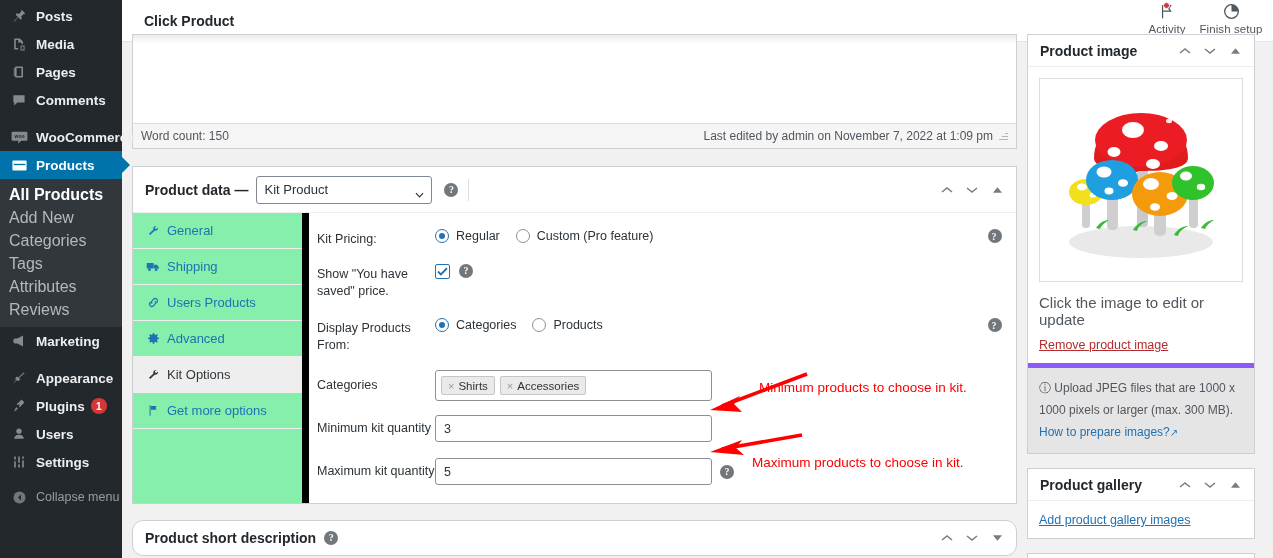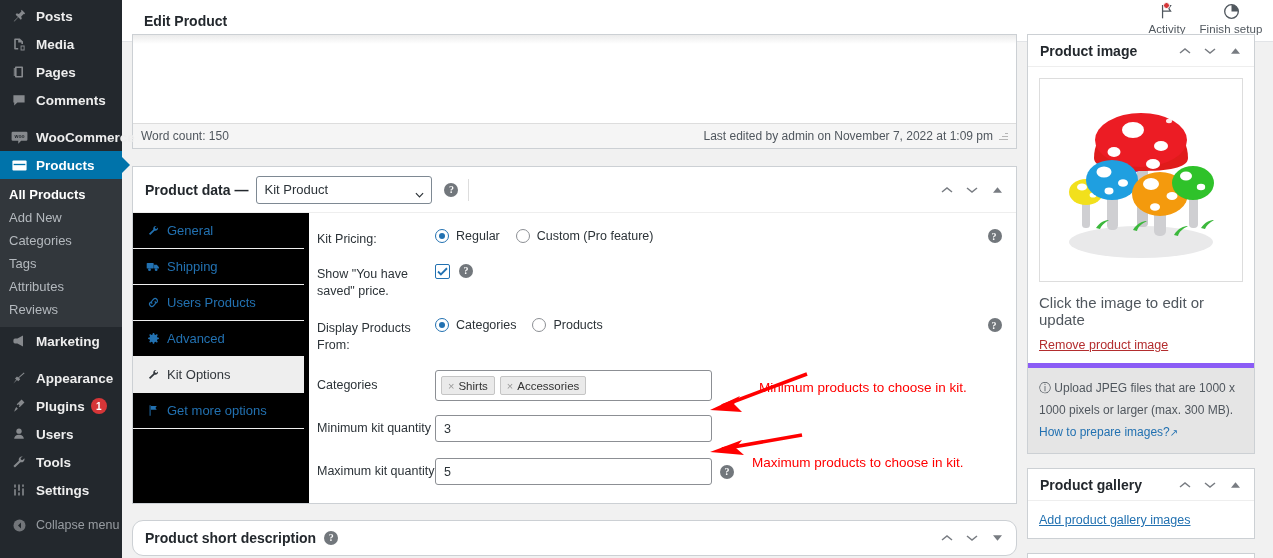--- a/index.html
+++ b/index.html
@@ -40,21 +40,21 @@
     content: ""; position: absolute; right: -8px; top: 50%;
     margin-top: -8px; width: 0; height: 0;
     border-top: 8px solid transparent;
     border-bottom: 8px solid transparent;
     border-left: 8px solid #0073aa;
   }
   .menu-sep { height: 9px; }
   .submenu { background: #32373c; padding: 4px 0 6px 0; }
   .submenu-item {
     display: block; padding: 3px 0 3px 9px;
-    font-size: 13px; color: #b4b9be; line-height: 17px;
+    font-size: 16px; color: #b4b9be; line-height: 17px;
   }
   .submenu-item.current { color: #fff; font-weight: bold; }
   .badge-count {
     display: inline-flex; align-items: center; justify-content: center;
     min-width: 16px; height: 16px; border-radius: 9px;
     background: #d63638; color: #fff;
     font-size: 10px; font-weight: bold;
     margin-left: 6px; padding: 0 4px;
   }
   .collapse-row { margin-top: 7px; opacity: .8; font-weight: normal; }
@@ -147,21 +147,21 @@
   .helpico {
     display: inline-flex; align-items:center; justify-content:center;
     width: 14px; height: 14px; border-radius: 50%;
     background: #72777c; color: #fff;
     font-size: 10px; font-weight: bold; line-height: 1;
     font-family: "Liberation Serif", serif;
   }
   .pd-divider { width: 1px; height: 22px; background: #ddd; margin: 0 10px; }
 
   .pd-body { display: flex; min-height: 278px; }
-  .pd-tabs { width: 176px; min-width: 176px; background: #000000; border-right: 5px solid #000000; padding-top: 0; }
+  .pd-tabs { width: 176px; min-width: 176px; background: #86efac; border-right: 7px solid #000000; padding-top: 0; }
   .pd-tab {
     display: flex; align-items: center; gap: 7px;
     padding: 10px 10px 10px 13px;
     border-bottom: 1px solid #eee;
     color: #2271b1; font-size: 13px;
   }
   .pd-tab .tabico { width: 14px; height: 14px; display:flex; align-items:center; justify-content:center; }
   .pd-tab.active { background: #eee; color: #32373c; font-weight: normal; }
   .pd-tab.active .tabico svg { fill: #32373c; }
 
@@ -346,28 +346,20 @@
     <div class="menu-item">
       <span class="mi-ico">
         <svg width="16" height="16" viewBox="0 0 20 20" fill="#a7aaad">
             <circle cx="10" cy="6.5" r="3.3"></circle>
             <path d="M10 11c4 0 6 2.2 6 5H4c0-2.8 2-5 6-5z"></path>
           </svg>
       </span>
       <span class="mi-label">Users</span>
     </div>
 
-    <div class="menu-item">
-      <span class="mi-ico">
-        <svg width="16" height="16" viewBox="0 0 20 20" fill="#a7aaad">
-            <path d="M14.7 3.2a4 4 0 00-4.9 5.1L3 15.1 4.9 17l6.8-6.8a4 4 0 005.1-4.9l-2.3 2.3-2-.5-.5-2 2.7-1.9z"></path>
-          </svg>
-      </span>
-      <span class="mi-label">Tools</span>
-    </div>
 
     <div class="menu-item">
       <span class="mi-ico">
         <svg width="16" height="16" viewBox="0 0 20 20" fill="#a7aaad">
             <path d="M4 3h2v14H4zM9 3h2v14H9zM14 3h2v14h-2z"></path>
             <rect x="3" y="7" width="4" height="2" fill="#23282d"></rect>
             <rect x="8" y="11" width="4" height="2" fill="#23282d"></rect>
             <rect x="13" y="6" width="4" height="2" fill="#23282d"></rect>
           </svg>
       </span>
@@ -381,21 +373,21 @@
             <path d="M12 6l-4 4 4 4z" fill="#23282d"></path>
           </svg>
       </span>
       <span class="mi-label">Collapse menu</span>
     </div>
   </div>
 
   <div class="mainwrap">
 
     <div class="wc-header">
-      <div class="wc-header-title">Edit Product</div>
+      <div class="wc-header-title">Click Product</div>
       <div class="wc-header-actions">
 
         <div class="hdr-btn">
           <span class="hb-ico">
             <svg width="16" height="17" viewBox="0 0 18 19" fill="none" stroke="#50575e" stroke-width="1.4">
               <path d="M4 2.2v15"></path>
                 <path d="M4 3h9l-2 3 2 3H4" fill="none"></path>
             </svg>
             <span class="hdr-dot"></span>
           </span>

